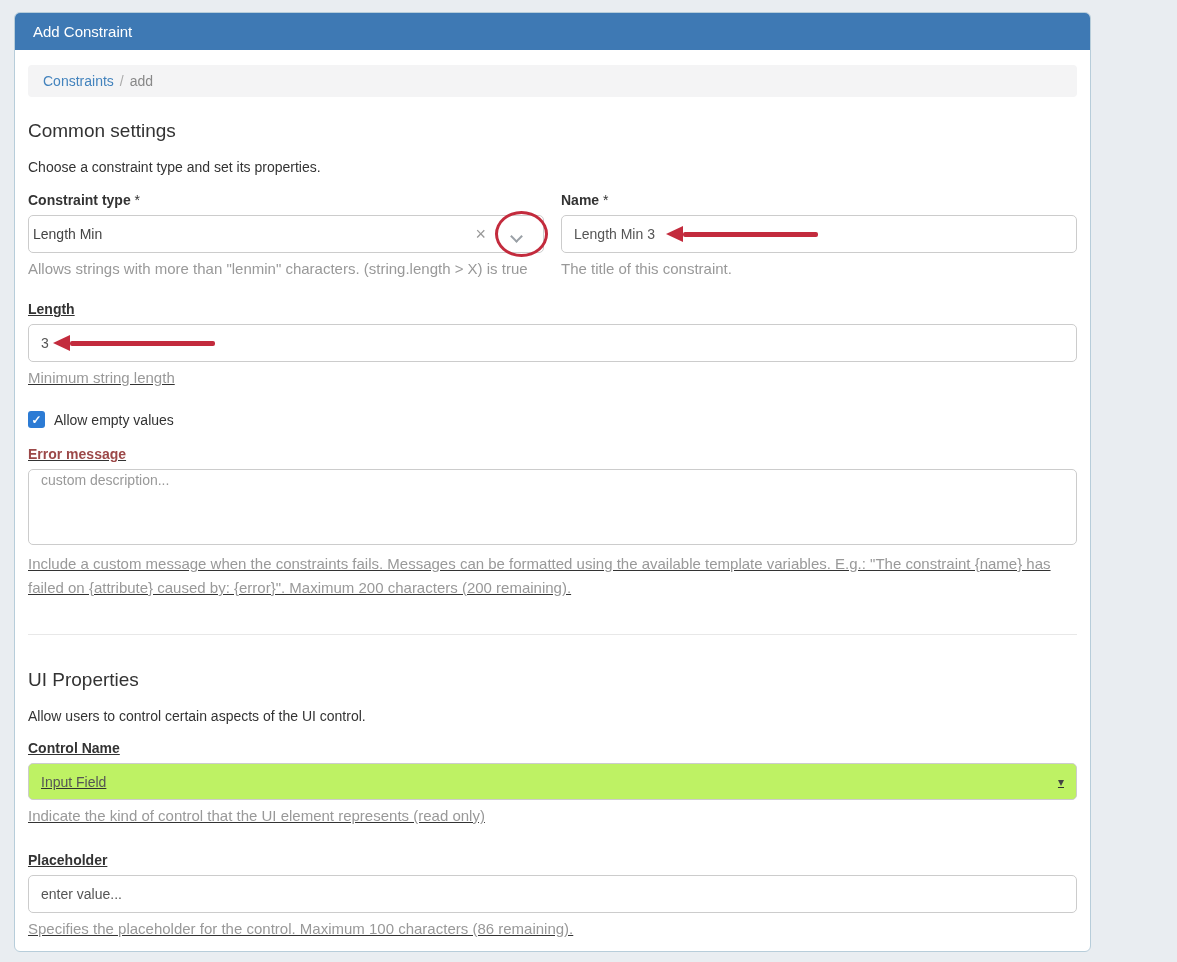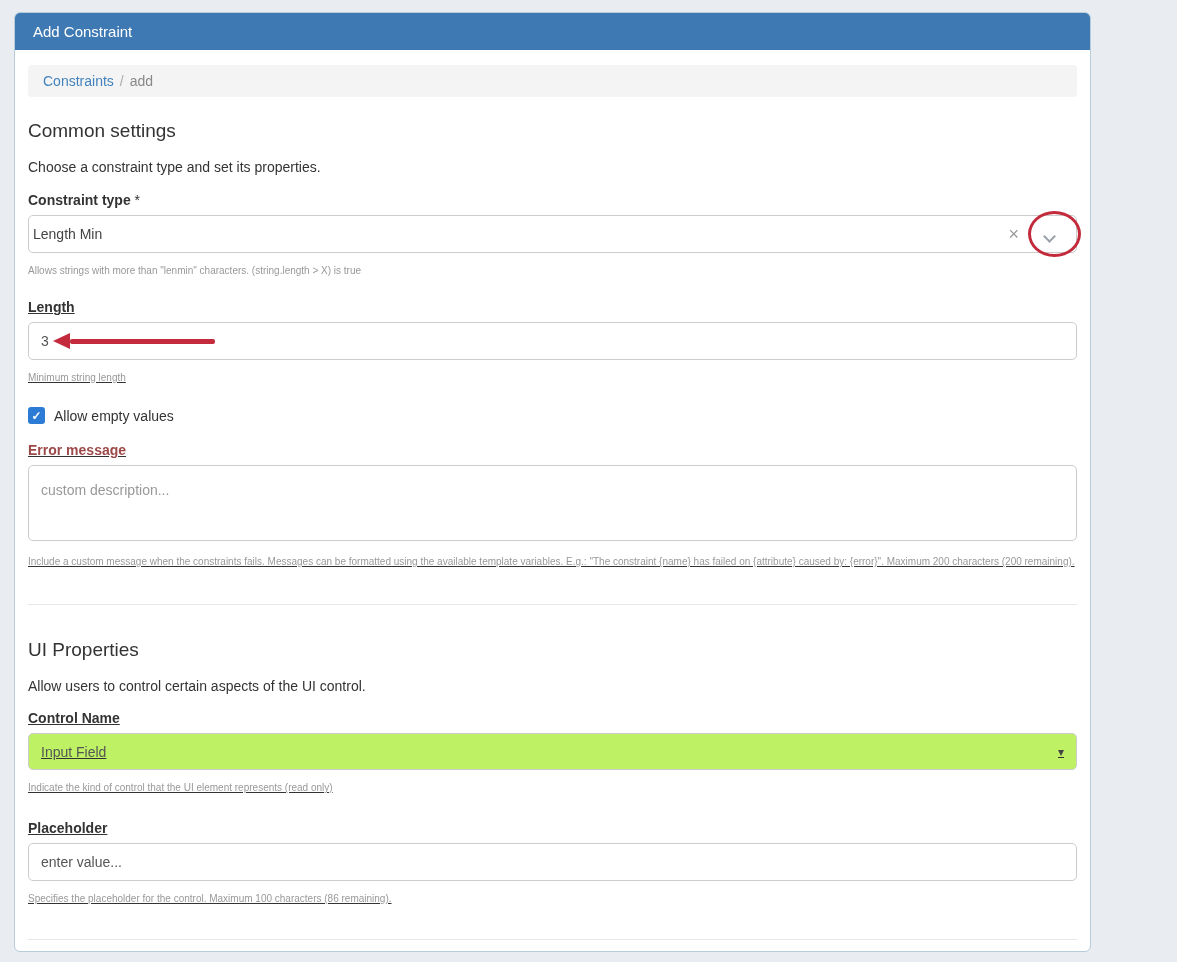--- a/index.html
+++ b/index.html
@@ -57,21 +57,21 @@
   .text-input, .ng-select, .disabled-select, textarea.custom-textarea {
     width: 100%;
     border: 1px solid #ccc;
     border-radius: 5px;
     background: #fff;
     font-family: "Liberation Sans", sans-serif;
     font-size: 14px;
     color: #555;
   }
   .text-input { height: 38px; padding: 0 12px; outline: none; }
-  .help-text { font-size: 10px; color: #999; margin-top: 10px; line-height: 1.6; }
+  .help-text { font-size: 15px; color: #999; margin-top: 4px; line-height: 1.6; }
 
   .ng-select { height: 38px; display: flex; align-items: center; padding: 0 10px 0 4px; cursor: pointer; }
   .ng-select .value { flex: 1; color: #444; }
   .ng-clear { color: #999; font-size: 18px; padding: 0 10px 0 6px; cursor: pointer; line-height: 1; }
   .ng-arrow-zone { padding: 4px 12px 0 16px; cursor: pointer; }
   .ng-chevron {
     display: inline-block; width: 9px; height: 9px;
     border-right: 2px solid #9aa0a6; border-bottom: 2px solid #9aa0a6;
     transform: rotate(45deg); margin-top: -4px;
   }
@@ -79,21 +79,21 @@
   .checkbox-row { display: flex; align-items: center; gap: 9px; margin-top: 21px; cursor: pointer; }
   .checkbox {
     width: 17px; height: 17px; border-radius: 3px;
     background: #2c7bd4; color: #fff;
     display: flex; align-items: center; justify-content: center;
     font-size: 12px; font-weight: 700; line-height: 1;
   }
   .checkbox-label { font-size: 14px; color: #333; }
 
   .error-label { color: #9c4848; }
-  textarea.custom-textarea { height: 76px; padding: 16px 12px; resize: none; outline: none; }
+  textarea.custom-textarea { height: 76px; padding: 2px 12px; resize: none; outline: none; }
   textarea.custom-textarea::placeholder { color: #999; }
   .text-input::placeholder { color: #999; }
 
   .divider { border: 0; border-top: 1px solid #e8e8e8; margin-top: 34px; }
 
   .disabled-select {
     height: 37px; background: #bef264;
     display: flex; align-items: center; padding: 0 12px;
     color: #555; cursor: default;
   }
@@ -142,20 +142,31 @@
             <div class="ng-select">
               <span class="value">Length Min</span>
               <span class="ng-clear">×</span>
               <span class="ng-arrow-zone"><span class="ng-chevron"></span></span>
               <div class="anno anno-circle circle-dropdown"></div>
             </div>
           </div>
           <div class="help-text">Allows strings with more than "lenmin" characters. (string.length &gt; X) is true</div>
         </div>
 
+        <div class="form-col">
+          <label class="field-label"><span>Name</span> <span class="req">*</span></label>
+          <div class="control-wrap">
+            <input class="text-input" type="text" value="Length Min 3" style="">
+            <div class="anno anno-arrow arrow-on-name">
+                <span class="head"></span>
+                <span class="shaft"></span>
+              </div>
+          </div>
+          <div class="help-text">The title of this constraint.</div>
+        </div>
 
       </div>
 
       <div class="form-group mt20">
         <label class="field-label">Length</label>
         <div class="control-wrap">
           <input class="text-input" type="text" value="3" style="">
           <div class="anno anno-arrow arrow-on-length">
               <span class="head"></span>
               <span class="shaft"></span>

